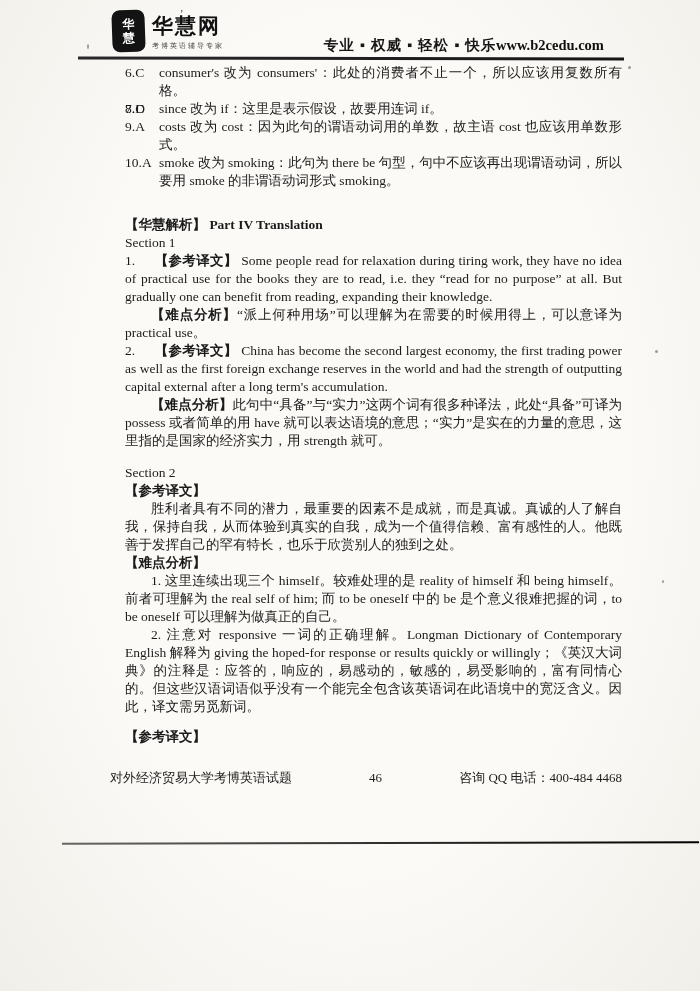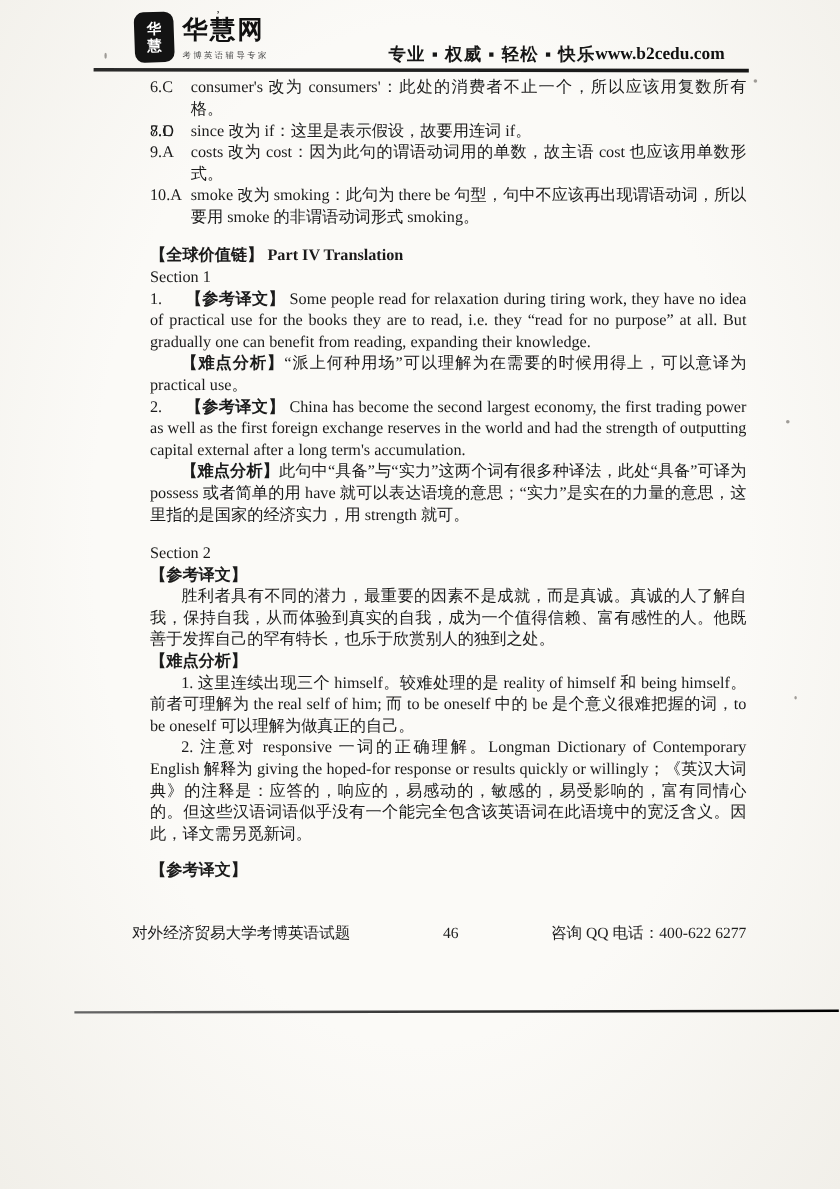--- a/index.html
+++ b/index.html
@@ -34,21 +34,21 @@
   }
   .website { position:absolute; top:27px; left:418px; font-weight:bold; font-size:14.5px; color:#111; }
   .header-rule { position:absolute; top:57px; left:78px; width:546px; height:2.5px;
     background:linear-gradient(to right,#2a2a2a,#161616); transform:rotate(0.08deg); }
   
   .content {
     position:absolute; left:125px; top:64px; width:497px;
     font-size:13.5px; line-height:18px; text-align:justify;
   }
   .content p { margin:0; }
-  ol.corrections { list-style:none; margin:0 0 14px 0; padding:0; }
+  ol.corrections { list-style:none; margin:0 0 26px 0; padding:0; }
   ol.corrections li { position:relative; padding-left:34px; }
   ol.corrections .num { position:absolute; left:0; }
   .cn-label, .bold-sans {
     font-weight:bold;
     font-family:"Liberation Sans","DejaVu Sans",sans-serif;
   }
   .analysis-heading { font-weight:bold; }
   .sec-title { font-weight:normal; }
   .inum { display:inline-block; min-width:26px; }
   .indent { text-indent:26px; }
@@ -107,21 +107,21 @@
         <span class="num">9.A</span>
         <span>costs 改为 cost：因为此句的谓语动词用的单数，故主语 cost 也应该用单数形式。</span>
       </li>
       <li>
         <span class="num">10.A</span>
         <span>smoke 改为 smoking：此句为 there be 句型，句中不应该再出现谓语动词，所以要用 smoke 的非谓语动词形式 smoking。</span>
       </li>
     </ol>
 
     <p class="analysis-heading">
-      <span class="cn-label">【全球价值链】</span>
+      <span class="cn-label">【华慧解析】</span>
       <span>Part IV Translation</span>
     </p>
 
     <p class="sec-title">Section 1</p>
 
     <p>
       <span class="inum">1.</span>
       <span class="cn-label">【参考译文】</span>
       <span>Some people read for relaxation during tiring work, they have no idea of practical use for the books they are to read, i.e. they “read for no purpose” at all. But gradually one can benefit from reading, expanding their knowledge.</span>
     </p>
@@ -147,21 +147,21 @@
     <p class="indent">1. 这里连续出现三个 himself。较难处理的是 reality of himself 和 being himself。前者可理解为 the real self of him; 而 to be oneself 中的 be 是个意义很难把握的词，to be oneself 可以理解为做真正的自己。</p>
     <p class="indent">2. 注意对 responsive 一词的正确理解。Longman Dictionary of Contemporary English 解释为 giving the hoped-for response or results quickly or willingly；《英汉大词典》的注释是：应答的，响应的，易感动的，敏感的，易受影响的，富有同情心的。但这些汉语词语似乎没有一个能完全包含该英语词在此语境中的宽泛含义。因此，译文需另觅新词。</p>
 
     <p class="cn-label gap-s3">【参考译文】</p>
 
   </div>
 
   <div class="footer">
     <span>对外经济贸易大学考博英语试题</span>
     <span>46</span>
-    <span>咨询 QQ 电话：400-622 6277</span>
+    <span>咨询 QQ 电话：400-484 4468</span>
   </div>
 
   <div class="bottom-rule"></div>
 
   <div class="speck" style="left:628px;top:66px;width:3px;height:3px;"></div>
   <div class="speck" style="left:87px;top:44px;width:2px;height:5px;"></div>
   <div class="speck" style="left:655px;top:350px;width:3px;height:3px;"></div>
   <div class="speck" style="left:662px;top:580px;width:2px;height:3px;"></div>
 
 </div>

